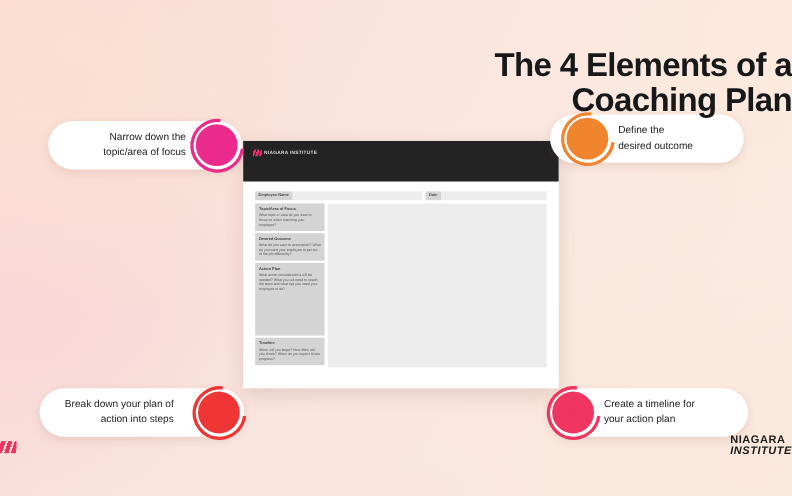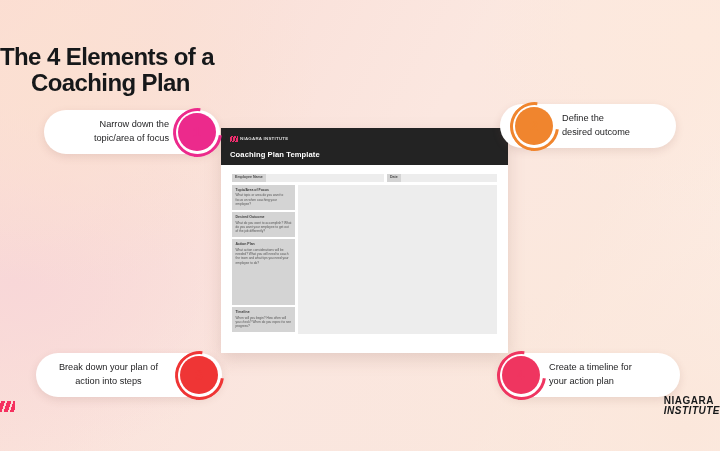--- a/index.html
+++ b/index.html
@@ -25,22 +25,22 @@
       radial-gradient(ellipse 500px 380px at 50% 105%, #fae6de 0%, rgba(250,230,222,0) 60%),
       linear-gradient(118deg, #fcdcd3 0%, #fae1da 26%, #fbe7e0 52%, #fbe8de 74%, #fdeee6 100%);
   }
 
   
   .title {
     position: absolute;
     top: 44px;
     left: 0;
     width: 720px;
-    text-align: left;
-    font-size: 24px;
+    text-align: right;
+    font-size: 30px;
     line-height: 1.08;
     font-weight: bold;
     color: #16181a;
     letter-spacing: -0.6px;
     z-index: 6;
   }
   .title-l2 { display: block; margin-left: 31px; }
 
   
   .doc {
@@ -202,21 +202,21 @@
   #callout-2 .callout-text { margin-left: 9px; }
 
   
   #callout-3 {
     left: 36px;
     top: 353px;
     width: 186px;
     padding-right: 4px;
     justify-content: flex-end;
   }
-  #callout-3 .callout-text { text-align: center; margin-right: 22px; }
+  #callout-3 .callout-text { text-align: right; margin-right: 22px; }
 
   
   #callout-4 {
     left: 498px;
     top: 353px;
     width: 182px;
     padding-left: 4px;
   }
   #callout-4 .callout-text { margin-left: 9px; }
 
@@ -258,21 +258,20 @@
     <span class="title-l2">Coaching Plan</span>
   </h1>
 
   <div class="doc">
     <div class="doc-header">
       <div class="doc-logo">
         <span class="doc-logo-slashes"></span>
         <span class="doc-logo-text">NIAGARA
 INSTITUTE</span>
       </div>
-      <div class="doc-title">Coaching Plan Template</div>
     </div>
 
     <div class="doc-body">
       <div class="doc-toprow">
         <div class="field-name">
           <span class="field-label">Employee Name</span>
           <span class="field-blank"></span>
         </div>
         <div class="field-date">
           <span class="field-label">Date</span>

